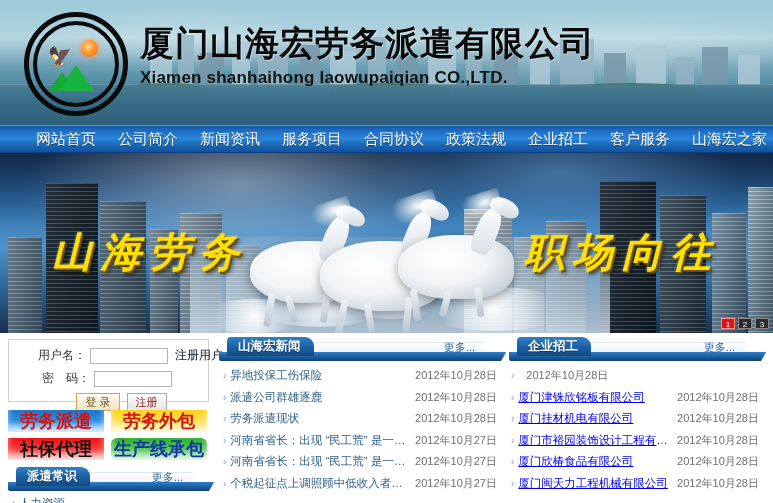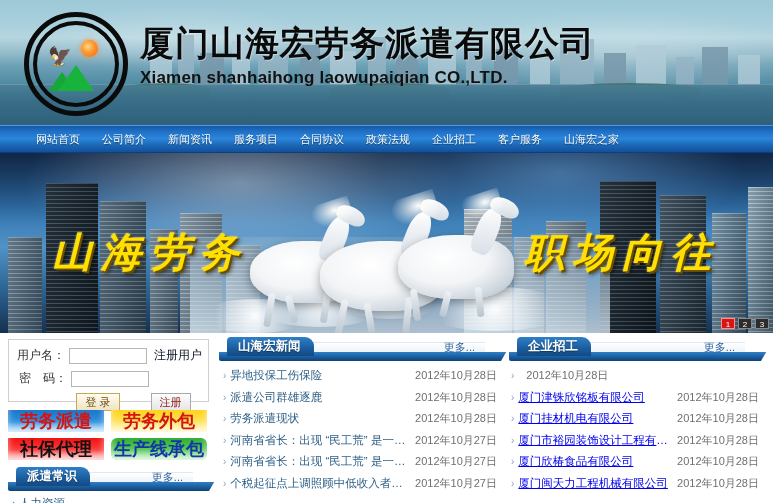--- a/index.html
+++ b/index.html
@@ -88,21 +88,21 @@
 
   
   .nav {
     position:relative; width:773px; height:28px;
     background: linear-gradient(to bottom,
       #1558a8 0%, #1f6fc4 20%, #2a86dc 48%, #1c6ab8 72%, #11509c 100%);
     border-top:1px solid #4d9ae6; border-bottom:1px solid #0c3f80;
     display:flex; align-items:center;
   }
   .nav a {
-    color:#ffffff; font-size:11px; text-decoration:none;
+    color:#ffffff; font-size:15px; text-decoration:none;
     padding:0 11px; white-space:nowrap; line-height:28px;
     text-shadow: 0 1px 1px rgba(0,0,0,.45);
   }
   .nav a:first-child { margin-left:25px; }
 
   
   .banner {
     position:relative; width:773px; height:180px; overflow:hidden;
     background: linear-gradient(to bottom, #1b3f6e 0%, #2f6ea8 28%, #4f93c8 52%, #2a5f8e 78%, #16304f 100%);
   }
@@ -171,36 +171,36 @@
   .col-mid   { width:290px; padding:4px 4px 0 4px; }
   .col-right { width:262px; padding:4px 6px 0 4px; }
 
   .login-box {
     border:1px solid #cfcfcf; background:#fff;
     padding:7px 6px 8px 6px; height:63px;
   }
   .lrow { display:flex; align-items:center; margin-bottom:6px; }
   .lrow label {
     font-size:12px; color:#333; width:52px; text-align:right;
-    margin-right:4px; white-space:nowrap;
+    margin-right:4px; white-space:nowrap;margin-left:23px;
   }
   .lrow input {
     width:78px; height:16px; border:1px solid #b5b5b5; background:#fff;
     font-size:11px; padding:0 3px; outline:none;
     font-family:"Liberation Sans", sans-serif;
   }
   .reg-link {
     font-size:12px; color:#0f172a; margin-left:7px;
     text-decoration:none; white-space:nowrap;
   }
   .lbtns { display:flex; gap:7px; justify-content:center; margin-top:1px; padding-left:26px; }
   .btn-login, .btn-reg {
     font-size:11px; padding:1px 8px; cursor:pointer;
     border:1px solid #a9a9a9; background:linear-gradient(to bottom,#fdfdfd,#e6e6e6);
-    font-family:"Liberation Sans", sans-serif; line-height:14px;margin-left:24px;
+    font-family:"Liberation Sans", sans-serif; line-height:14px;
   }
   .btn-login { color:#6b4a10; border-color:#c9a55c; background:linear-gradient(to bottom,#fffdf3,#f0e3c2); }
   .btn-reg   { color:#8b1a1a; }
 
   .svc-grid {
     display:grid; grid-template-columns:96px 96px; gap:6px 7px; margin-top:8px;
   }
   .svc {
     height:22px; line-height:22px; text-align:center; font-size:18px;
     font-weight:bold; border-radius:1px; cursor:pointer;

